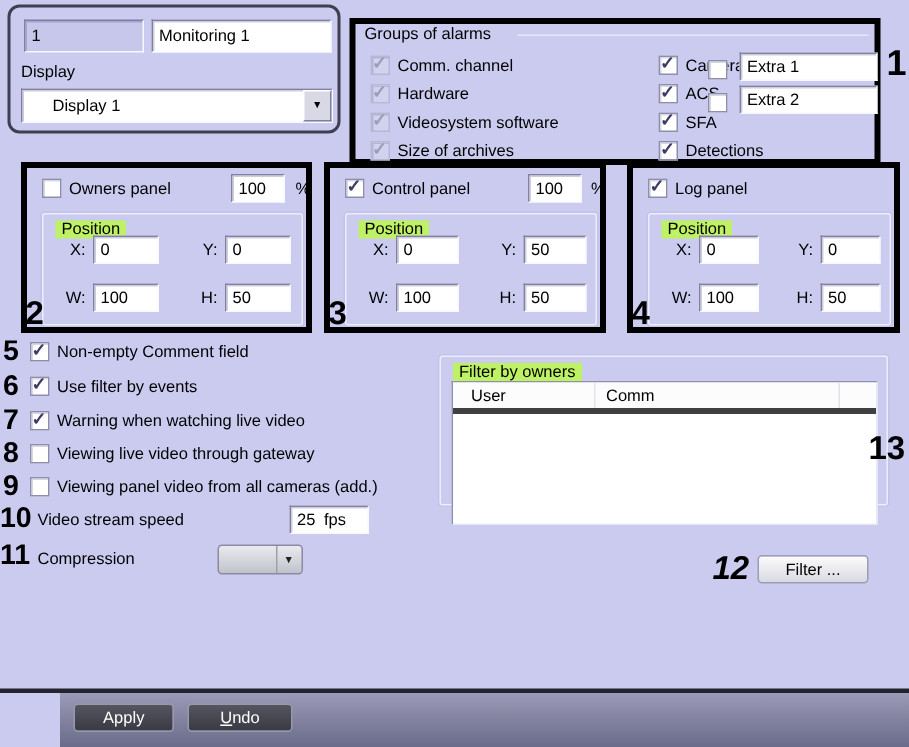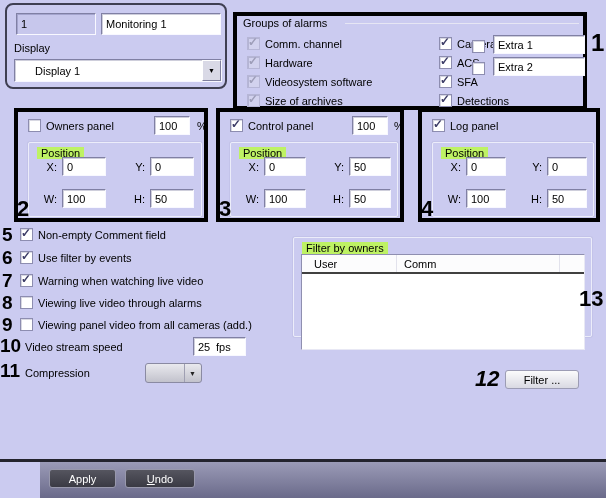--- a/index.html
+++ b/index.html
@@ -37,21 +37,21 @@
   .cb{width:13px;height:13px;background:#fff;border:1px solid #8d8db0;box-sizing:border-box;
       position:absolute;box-shadow:inset 1px 1px 0 rgba(60,60,110,0.2);}
   .cb.checked::after{content:"✓";position:absolute;left:0px;top:-3px;font-size:12px;font-weight:bold;color:#3c3c66;}
   .cb.checked-disabled{background:#d2d2ee;border-color:#b6b6d6;}
   .cb.checked-disabled::after{content:"✓";position:absolute;left:0px;top:-3px;font-size:12px;font-weight:bold;color:#9d9db8;}
   
   .gbox{border:1px solid #ecedfa;box-shadow:0 0 0 1px rgba(170,170,210,0.25);border-radius:2px;box-sizing:border-box;}
   .gcap{position:absolute;top:-7px;left:8px;background:#bef264;padding:0 4px;white-space:nowrap;margin-top:11px;}
   
   .list{background:#fff;border:1px solid;border-color:#8f8fb0 #e8e8f4 #e8e8f4 #8f8fb0;box-sizing:border-box;}
-  .lheader{display:flex;height:17px;background:#fcfcfd;border-bottom:2px solid #404040;}
+  .lheader{display:flex;height:17px;background:#fcfcfd;border-bottom:4px solid #404040;}
   .lheader .hcell{border-right:1px solid #e2e2ec;box-sizing:border-box;display:flex;align-items:center;}
   
   .footer-sep{background:#24242e;}
   .footer{background:linear-gradient(#9b9bb7,#6a6a8a);margin-left:40px;}
   .fbtn{background:linear-gradient(#55555f,#3a3a44);border:1px solid #9898ac;border-radius:3px;
         color:#fff;font-family:"Liberation Sans",sans-serif;font-size:11px;
         display:flex;align-items:center;justify-content:center;box-sizing:border-box;}
   .push{background:linear-gradient(#fbfbfc,#d9d9e2);border:1px solid #9c9cb4;border-radius:3px;
         font-family:"Liberation Sans",sans-serif;font-size:11px;color:#000;
         display:flex;align-items:center;justify-content:center;box-sizing:border-box;}
@@ -161,21 +161,21 @@
 <div class="abs ann sm" style="left:2px;top:248px;">6</div>
 <span class="cb checked" style="left:20px;top:251px;"></span>
 <div class="abs lbl" style="left:38px;top:252px;">Use filter by events</div>
 
 <div class="abs ann sm" style="left:2px;top:271px;">7</div>
 <span class="cb checked" style="left:20px;top:274px;"></span>
 <div class="abs lbl" style="left:38px;top:275px;">Warning when watching live video</div>
 
 <div class="abs ann sm" style="left:2px;top:293px;">8</div>
 <span class="cb unchecked" style="left:20px;top:296px;"></span>
-<div class="abs lbl" style="left:38px;top:297px;">Viewing live video through alarms</div>
+<div class="abs lbl" style="left:38px;top:297px;">Viewing live video through gateway</div>
 
 <div class="abs ann sm" style="left:2px;top:315px;">9</div>
 <span class="cb unchecked" style="left:20px;top:318px;"></span>
 <div class="abs lbl" style="left:38px;top:319px;">Viewing panel video from all cameras (add.)</div>
 
 <div class="abs ann sm" style="left:0px;top:336px;">10</div>
 <div class="abs lbl" style="left:25px;top:341px;">Video stream speed</div>
 <input class="abs tinput" style="left: 145px; top: 337px; width: 53px; height: 19px; margin-left: 48px;" value="25">
 <div class="abs lbl" style="left:216px;top:341px;">fps</div>
 

